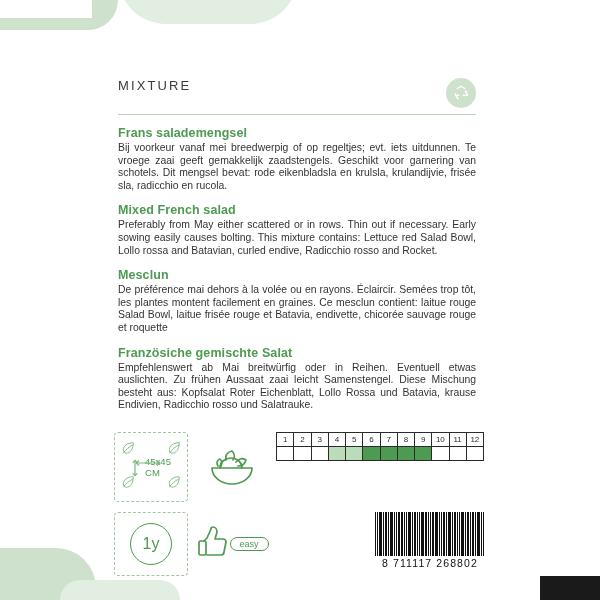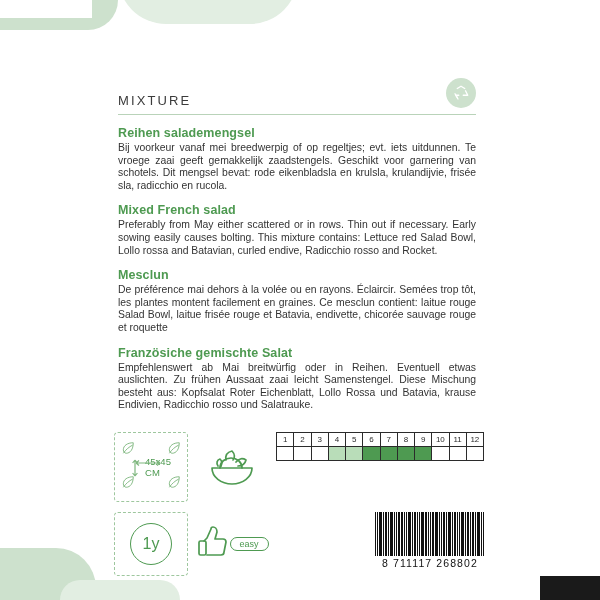--- a/index.html
+++ b/index.html
@@ -61,21 +61,21 @@
   .sheet {
     position: absolute;
     left: 118px;
     top: 78px;
     width: 358px;
   }
 
   
   .header-row {
     display: flex;
-    align-items: flex-end;
+    align-items: flex-start;
     justify-content: space-between;
     border-bottom: 1px solid #b9d3b9;
     padding-bottom: 6px;
   }
   .mixture-title {
     font-size: 13px;
     letter-spacing: 2.1px;
     color: #3b3b3b;
     font-weight: 400;
   }
@@ -291,21 +291,21 @@
       <svg width="18" height="18" viewBox="0 0 24 24" fill="none" stroke="#ffffff" stroke-width="1.8" stroke-linecap="round" stroke-linejoin="round">
         <path d="M7 6 L12 3 L17 6"></path>
         <path d="M18 9 L21 15 L15 15"></path>
         <path d="M9 15 L5 15 L8 20"></path>
         <path d="M4 13 L7 18"></path>
       </svg>
     </div>
   </div>
 
   <div class="lang-block">
-    <h3 class="lang-title">Reihen salademengsel</h3>
+    <h3 class="lang-title">Frans salademengsel</h3>
     <p class="lang-body">Bij voorkeur vanaf mei breedwerpig of op regeltjes; evt. iets uitdunnen. Te vroege zaai geeft gemakkelijk zaadstengels. Geschikt voor garnering van schotels. Dit mengsel bevat: rode eikenbladsla en krulsla, krulandijvie, frisée sla, radicchio en rucola.</p>
   </div>
 
   <div class="lang-block">
     <h3 class="lang-title">Mixed French salad</h3>
     <p class="lang-body">Preferably from May either scattered or in rows. Thin out if necessary. Early sowing easily causes bolting. This mixture contains: Lettuce red Salad Bowl, Lollo rossa and Batavian, curled endive, Radicchio rosso and Rocket.</p>
   </div>
 
   <div class="lang-block">
     <h3 class="lang-title">Mesclun</h3>

